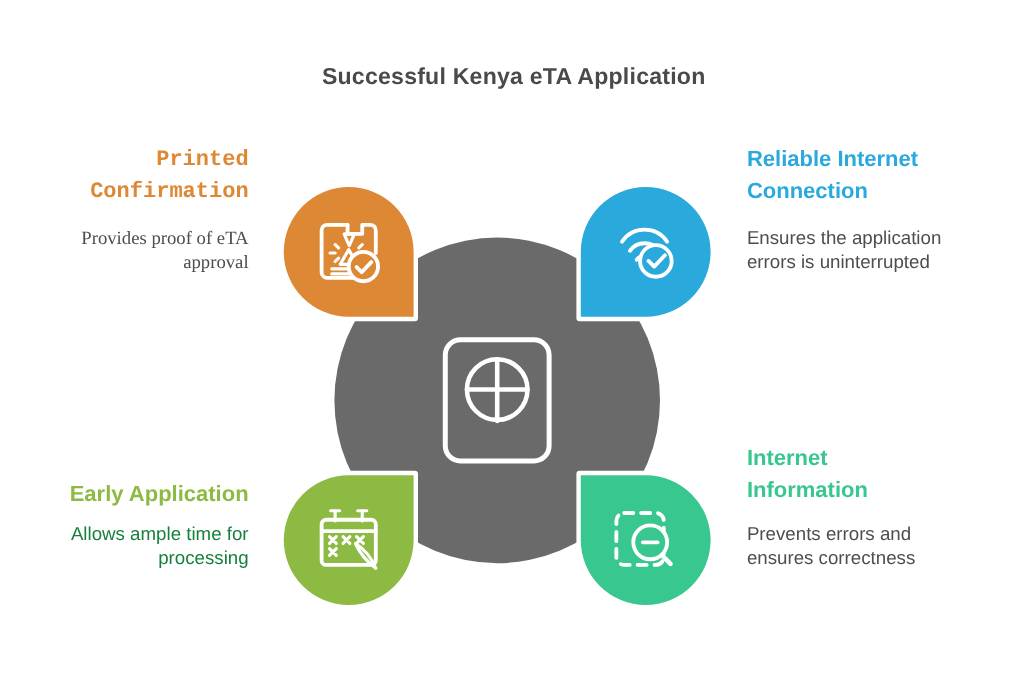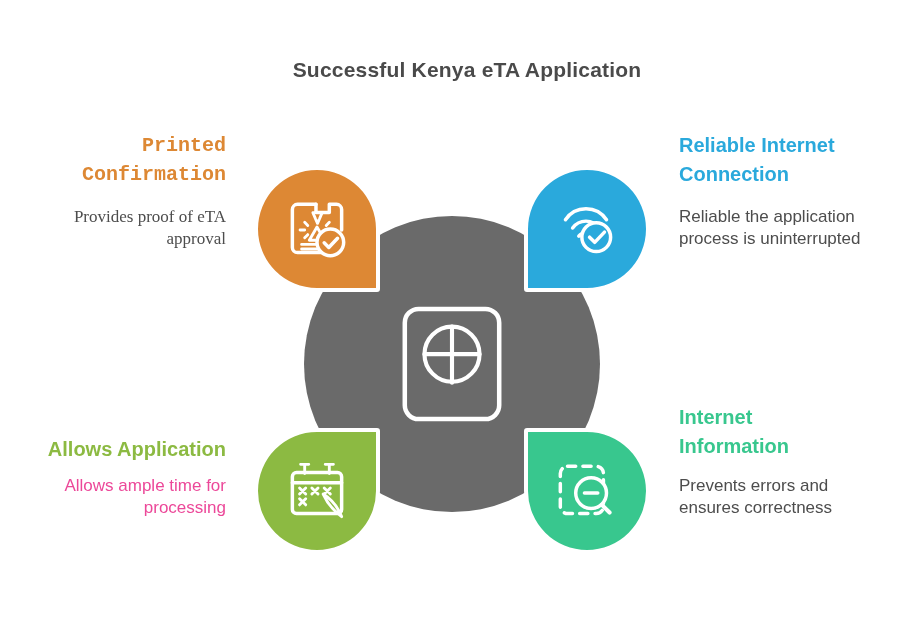--- a/index.html
+++ b/index.html
@@ -94,21 +94,21 @@
       <circle class="fillcur" cx="42" cy="40" r="15"></circle>
       <path class="stroke" d="M35.5,40 H48.5"></path>
       <path class="stroke" style="stroke-width:4" d="M52.5,51.5 L60,59"></path>
     </svg>
   </div>
 
   <div class="txt heading align-r tl-heading" style="color: rgb(221, 136, 52);">Printed Confirmation</div>
   <div class="txt body-text align-r tl-body" style="color: rgb(77, 77, 77);">Provides proof of eTA approval</div>
 
   <div class="txt heading align-l tr-heading" style="color: rgb(42, 169, 220);">Reliable Internet Connection</div>
-  <div class="txt body-text align-l tr-body" style="color: rgb(77, 77, 77);">Reliable the application process is uninterrupted</div>
+  <div class="txt body-text align-l tr-body" style="color: rgb(77, 77, 77);">Ensures the application errors is uninterrupted</div>
 
-  <div class="txt heading align-r bl-heading" style="color: rgb(140, 186, 66);">Allows Application</div>
-  <div class="txt body-text align-r bl-body" style="color: #ec4899;">Allows ample time for processing</div>
+  <div class="txt heading align-r bl-heading" style="color: rgb(140, 186, 66);">Early Application</div>
+  <div class="txt body-text align-r bl-body" style="color: #15803d;">Allows ample time for processing</div>
 
   <div class="txt heading align-l br-heading" style="color: rgb(56, 199, 142);">Internet Information</div>
   <div class="txt body-text align-l br-body" style="color: rgb(77, 77, 77);">Prevents errors and ensures correctness</div>
 
 </div>
 
 </body></html>

